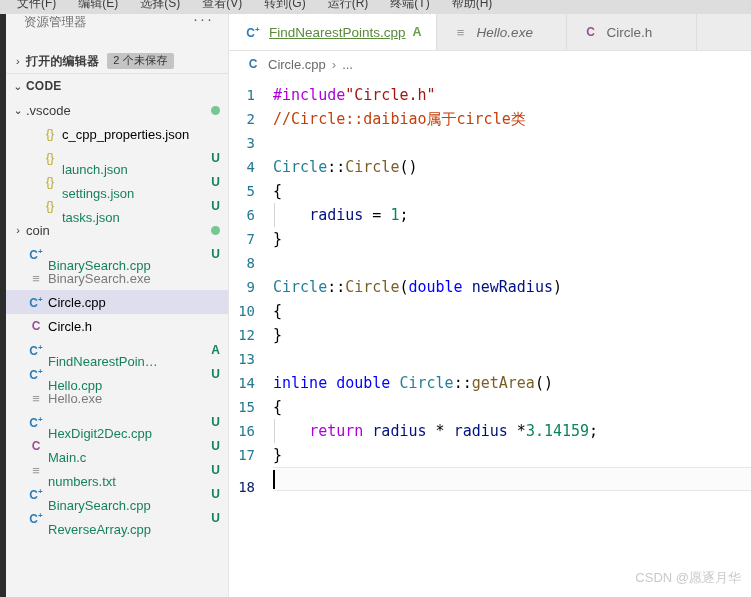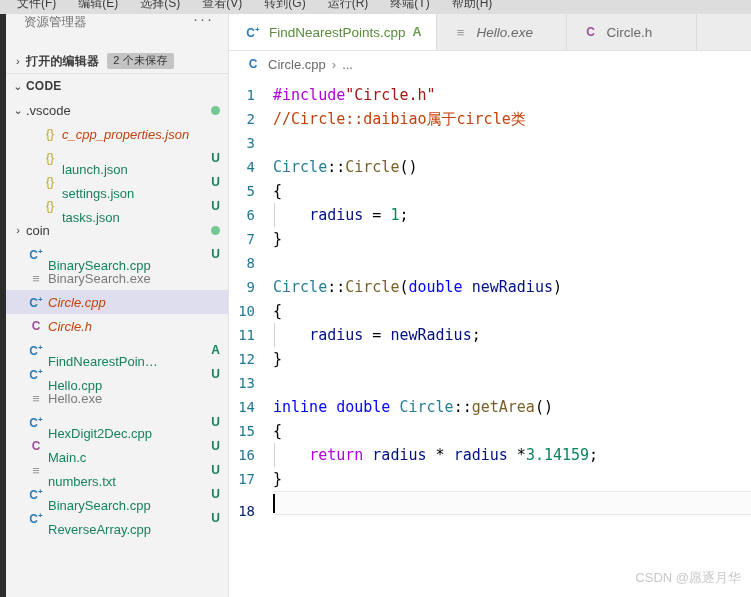--- a/index.html
+++ b/index.html
@@ -140,21 +140,21 @@
     font-weight: bold;
     margin-right: 2px;
   }
   .ficon.cpp { color: #2e7bb5; }
   .ficon.hdr { color: #9b4f96; }
   .ficon.json { color: #bda32a; font-weight: normal; }
   .ficon.txt { color: #9a9a9a; font-weight: normal; font-size: 13px; }
   .fname { flex: 0 1 auto; overflow: hidden; text-overflow: ellipsis; }
   .fname.folder { color: #3b3b3b; }
   .fname.mod { color: #16825d; margin-top: 23px; }
-  .fname.plain { color: #c2410c; font-style: italic; }
+  .fname.plain { color: #000000; }
   .fname.dim { color: #7a7a7a; }
   .status {
     margin-left: auto;
     padding-left: 8px;
     font-size: 12px;
     font-weight: bold;
     color: #16825d;
   }
   .dot {
     margin-left: auto;
@@ -191,21 +191,21 @@
     font-size: 13.5px;
     color: #6a6a6a;
     white-space: nowrap;
     box-sizing: border-box;
   }
   .tab.active {
     background: #ffffff;
     color: #333333;
   }
   .tab .ficon { margin-right: 6px; }
-  .tab .tlabel.green { color: #5a8a3c; }
+  .tab .tlabel.green { color: #5a8a3c; text-decoration: underline; }
   .tab .tlabel.italic { font-style: italic; }
   .tab .tstatus {
     margin-left: 7px;
     font-weight: bold;
     font-size: 12.5px;
     color: #6a9e4a;
   }
   .tab.spacer { flex: 1; min-width: 0; border-right: none; }
 
   
@@ -515,24 +515,20 @@
       </div>
       <div class="cline">
         <span class="lnum">9</span>
         <span class="ctext"><span class="t-type">Circle</span><span class="t-plain">::</span><span class="t-fn">Circle</span><span class="t-plain">(</span><span class="t-kw">double</span><span class="t-plain"> </span><span class="t-var">newRadius</span><span class="t-plain">)</span></span>
       </div>
       <div class="cline">
         <span class="lnum">10</span>
         <span class="ctext"><span class="t-plain">{</span></span>
       </div>
       <div class="cline">
-        <span class="lnum">11</span>
-        <span class="ctext"><span class="guide"></span><span class="t-plain">    </span><span class="t-var">radius</span><span class="t-plain"> = </span><span class="t-var">newRadius</span><span class="t-plain">;</span></span>
-      </div>
-      <div class="cline">
         <span class="lnum">12</span>
         <span class="ctext"><span class="t-plain">}</span></span>
       </div>
       <div class="cline">
         <span class="lnum">13</span>
         <span class="ctext"></span>
       </div>
       <div class="cline">
         <span class="lnum">14</span>
         <span class="ctext"><span class="t-kw">inline</span><span class="t-plain"> </span><span class="t-kw">double</span><span class="t-plain"> </span><span class="t-type">Circle</span><span class="t-plain">::</span><span class="t-fn">getArea</span><span class="t-plain">()</span></span>

